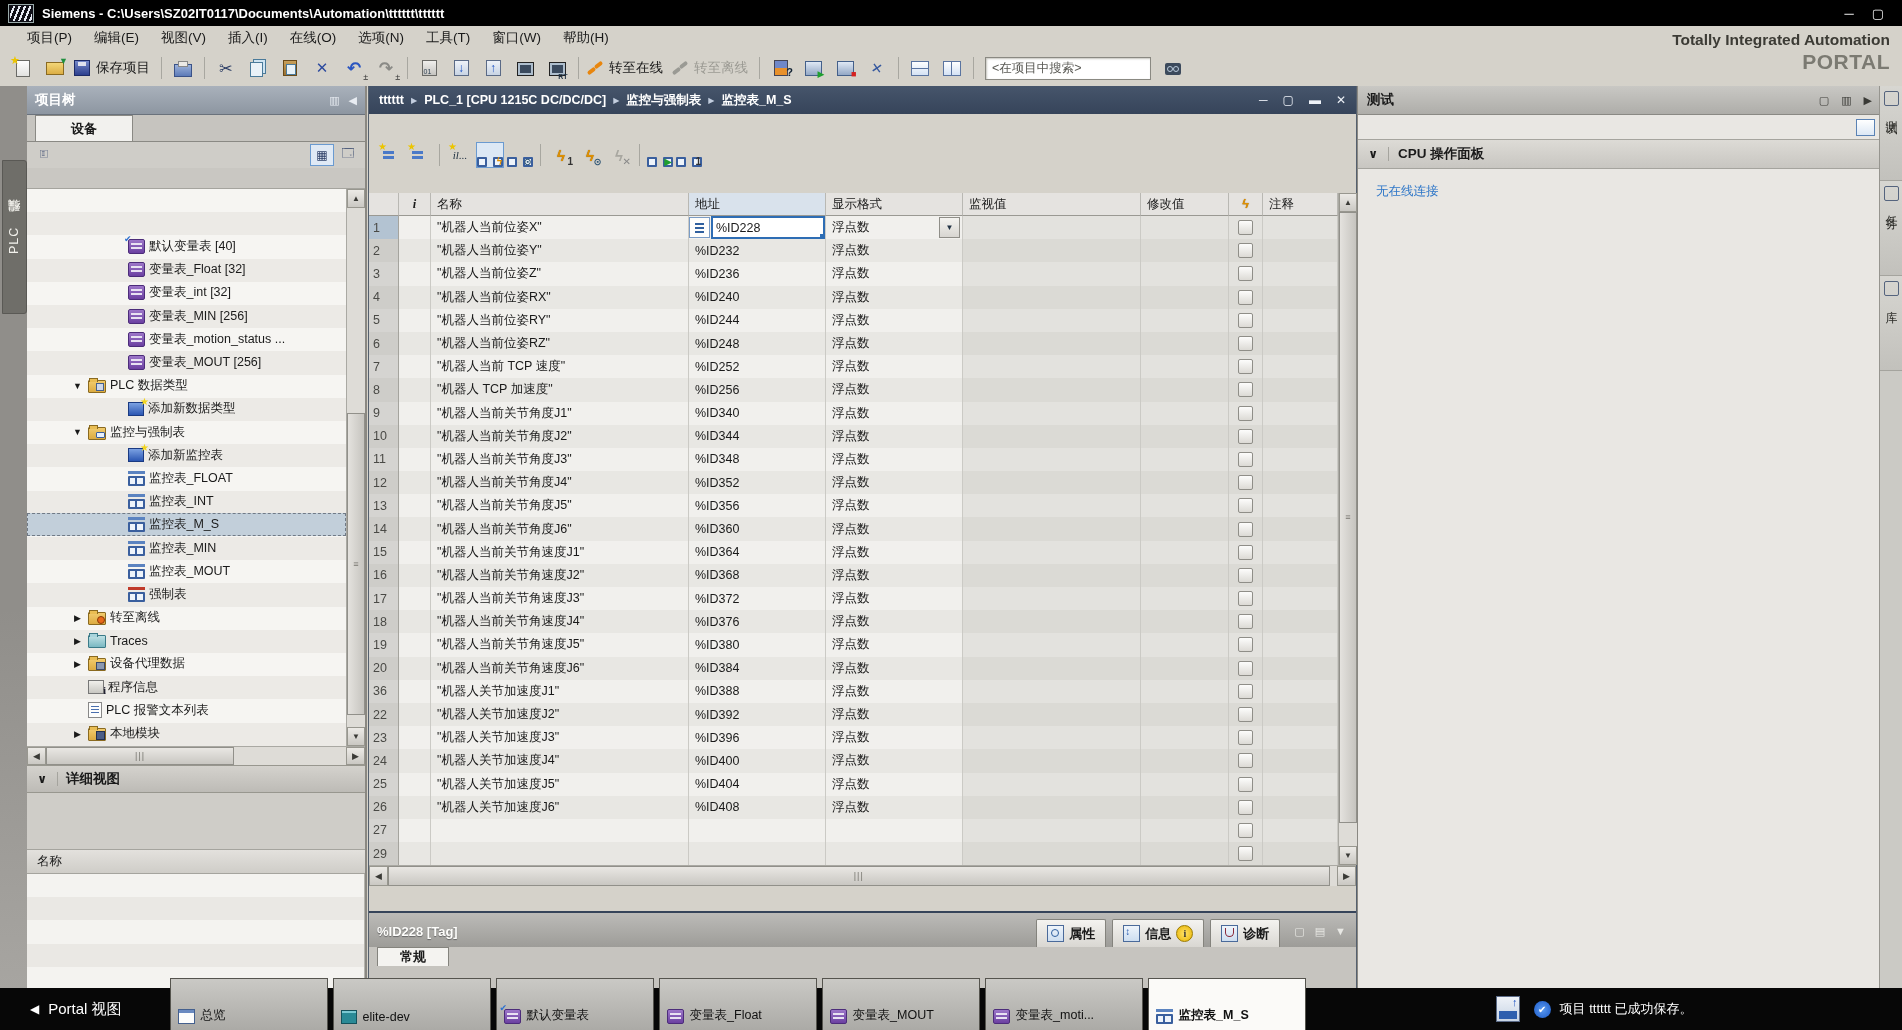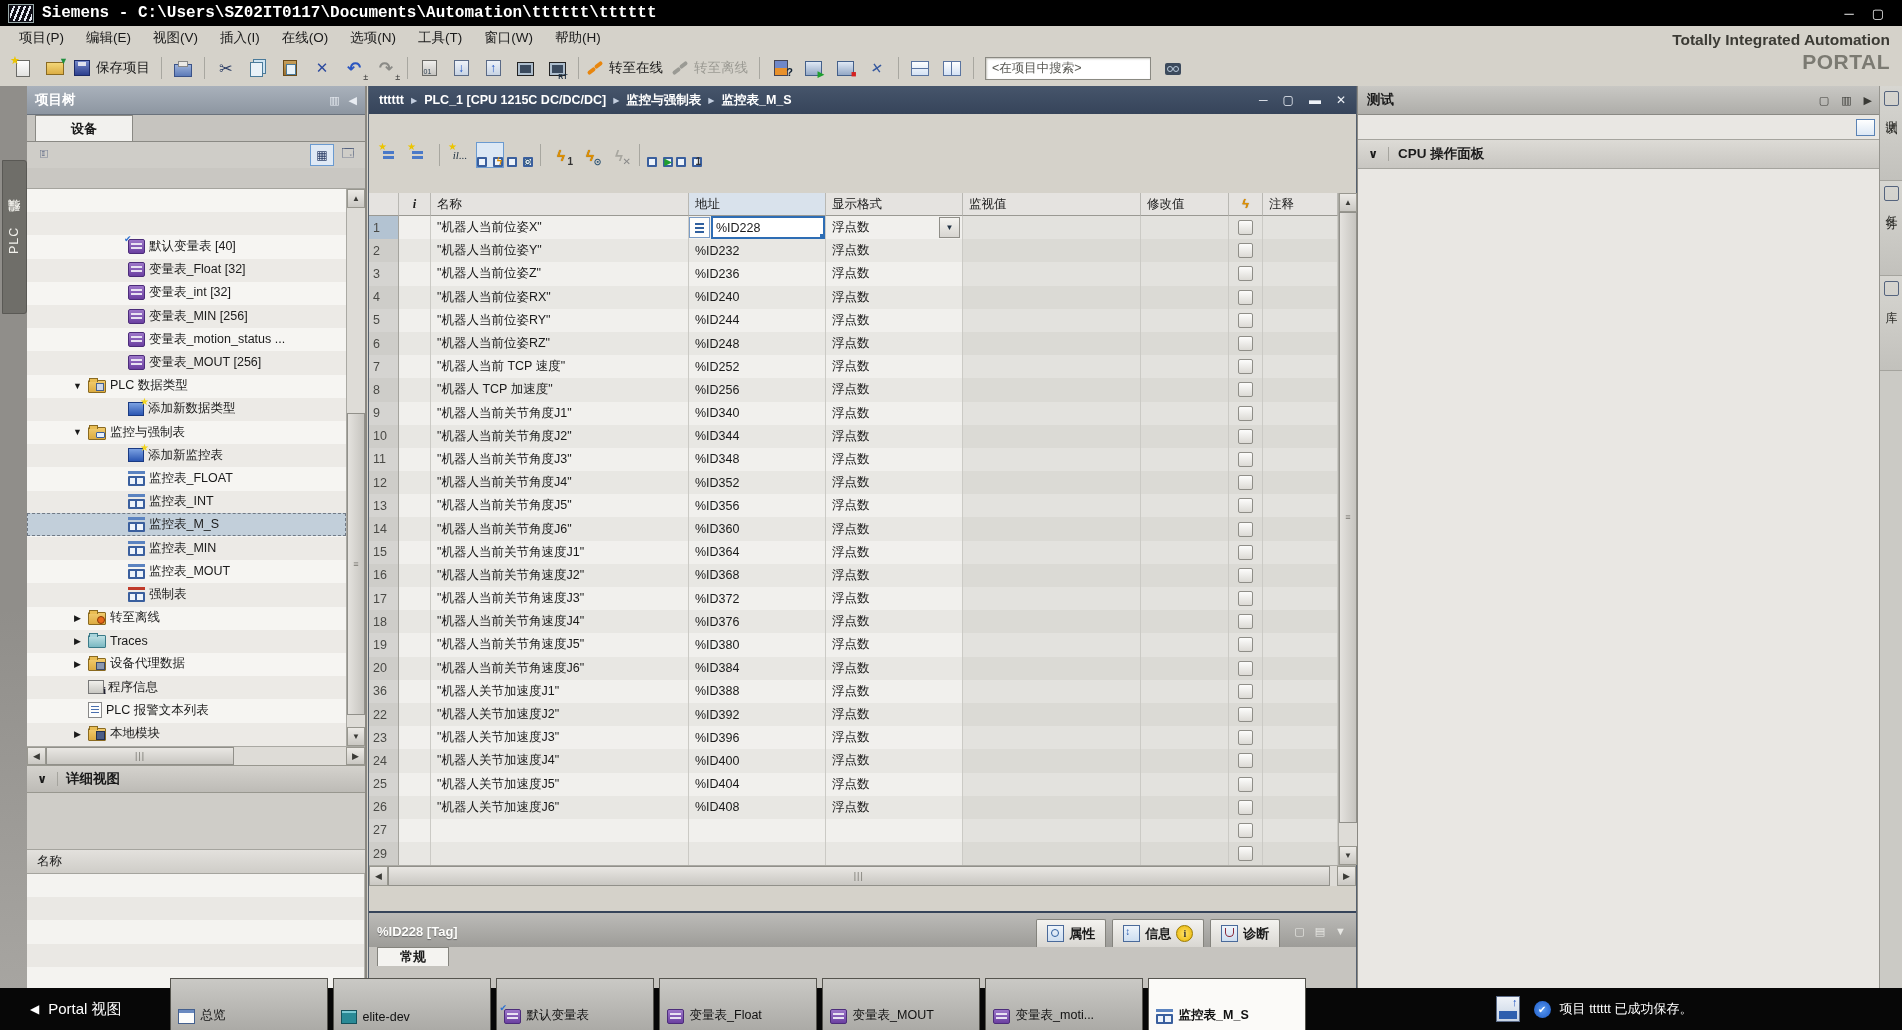--- a/index.html
+++ b/index.html
@@ -3,26 +3,26 @@
 <meta charset="utf-8">
 <style>
   html,body{margin:0;padding:0;background:#444;}
   #app{position:relative;width:1902px;height:1030px;background:#d5d2ca;overflow:hidden;
        font-family:"Liberation Sans","DejaVu Sans",sans-serif;font-size:12px;color:#1a1a1a;}
 
   
   .titlebar{position:absolute;left:0;top:0;right:0;height:26px;background:#000;display:flex;align-items:center;gap:8px;padding:0 8px;color:#fff;}
   .tia-logo{width:24px;height:17px;background:#101018;border:1px solid #9aa;position:relative;overflow:hidden;flex:none;}
   .tia-logo::before{content:"";position:absolute;inset:1px;background:repeating-linear-gradient(112deg,transparent 0 3px,#e8ecf5 3px 5px);}
-  .title-text{font-weight:bold;font-size:16px;white-space:nowrap;font-family:Liberation Mono, monospace;}
+  .title-text{font-weight:bold;font-size:13px;white-space:nowrap;}
   .win-ctrls{margin-left:auto;display:flex;gap:18px;font-size:13px;padding-right:10px;color:#eee;}
   .win-ctrls span{cursor:default;}
 
   
-  .menubar{position:absolute;left:0;top:26px;width:1100px;height:24px;display:flex;align-items:center;padding-left:8px;}
+  .menubar{position:absolute;left:0;top:26px;width:1100px;height:24px;display:flex;align-items:center;padding-left:16px;}
   .menu-item{padding:3px 11px;font-size:13.5px;white-space:nowrap;}
 
   .brand{position:absolute;right:12px;top:30px;text-align:right;line-height:1.25;z-index:5;}
   .brand1{font-size:15.5px;font-weight:bold;color:#3c3b35;}
   .brand2{font-size:21px;font-weight:bold;color:#7b7a72;letter-spacing:.5px;}
 
   
   .toolbar{position:absolute;left:0;top:50px;width:1300px;height:36px;display:flex;align-items:center;gap:2px;padding-left:8px;}
   .tbtn{height:26px;min-width:26px;display:flex;align-items:center;justify-content:center;gap:3px;padding:0 2px;}
   .tsep{width:1px;height:22px;background:#a8a7a0;margin:0 4px;flex:none;}
@@ -1034,20 +1034,21 @@
         <span>▶</span>
       </span>
     </div>
     <div class="tp-subrow">
       <span class="sq"></span>
     </div>
     <div class="tp-section">
       <span class="chev">∨</span>
       <span class="lab">CPU 操作面板</span>
     </div>
+    <div class="tp-status">无在线连接</div>
   </div>
 
   <div class="right-strip">
       <div class="rtab">
         <span class="ric"></span>
         <span class="rlb">测试</span>
       </div>
       <div class="rtab">
         <span class="ric"></span>
         <span class="rlb">任务</span>

